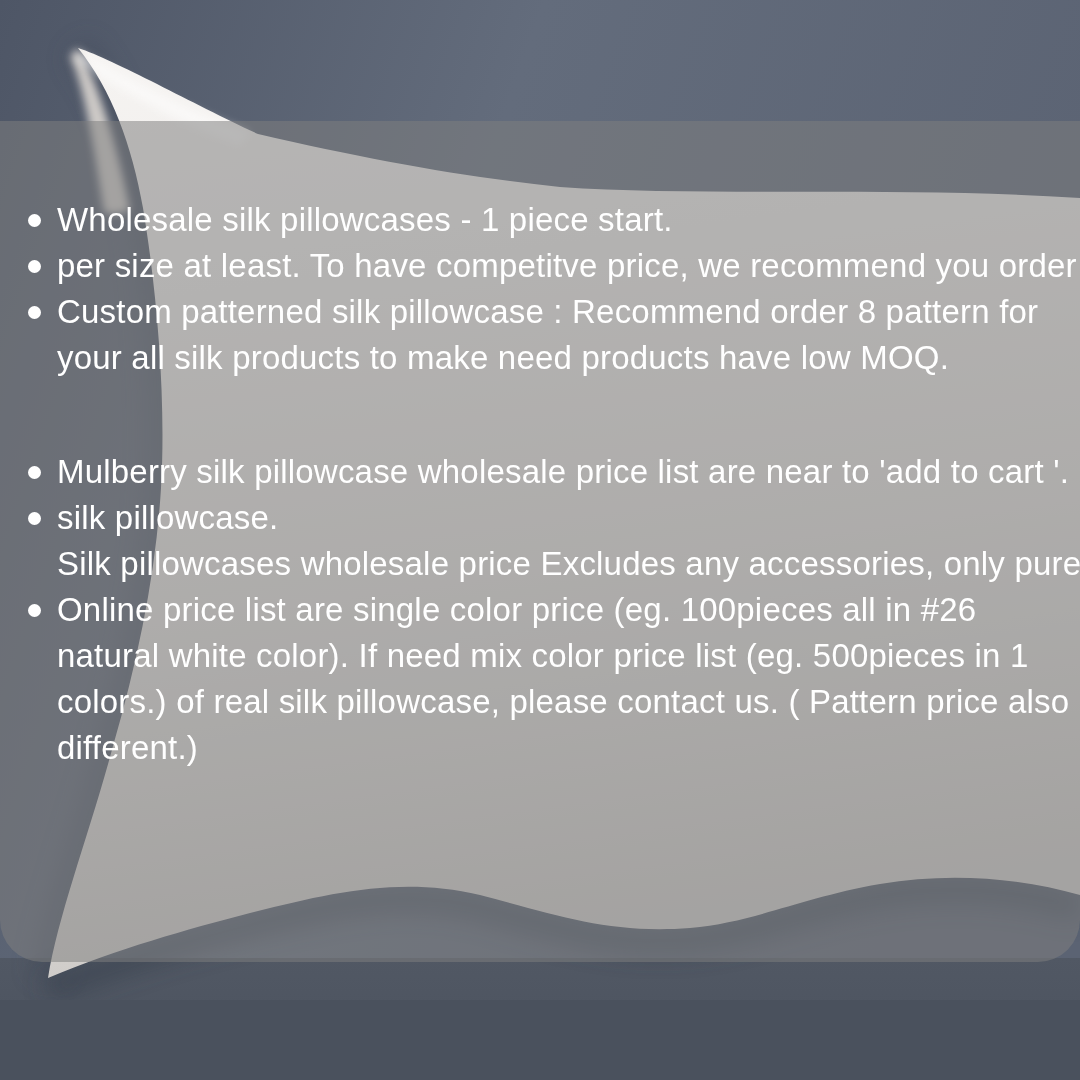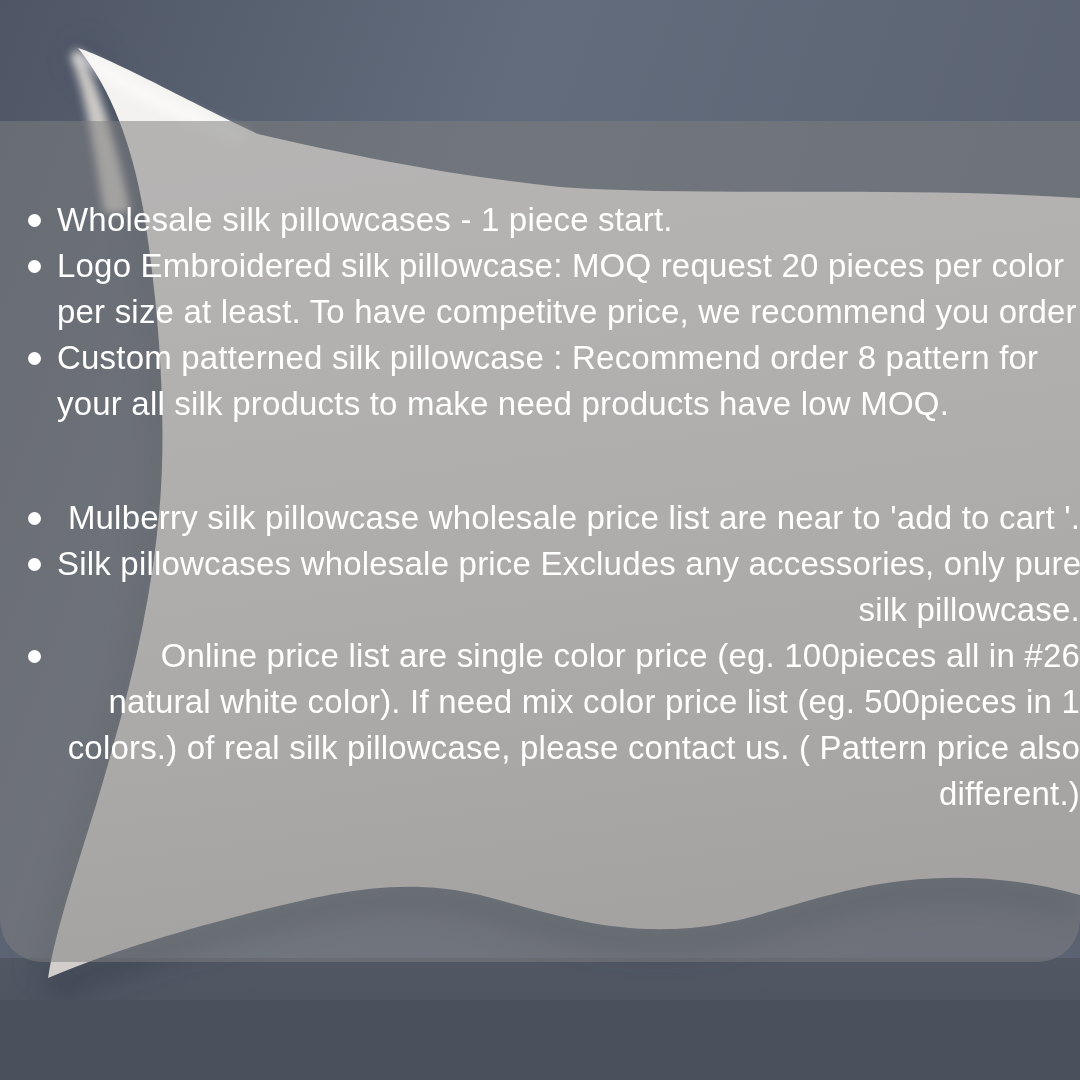--- a/index.html
+++ b/index.html
@@ -21,21 +21,21 @@
     position: absolute;
     left: 0; right: 0;
     top: 121px; height: 841px;
     background: var(--overlay, rgba(127,127,127,0.53));
     border-radius: 0 0 42px 42px;
   }
   .text-block {
     position: absolute;
     top: 197px; left: 0; right: 0;
   }
-  .bullet-group + .bullet-group { margin-top: 68px; text-align: right; }
+  .bullet-group + .bullet-group { margin-top: 68px; }
   .bullet-item { position: relative; padding-left: 57px; }
   .dot {
     position: absolute;
     left: 28px; top: 17px;
     width: 13px; height: 13px;
     border-radius: 50%;
     background: var(--text, #fff);
   }
   .line {
     height: 46px; line-height: 46px;
@@ -112,21 +112,20 @@
       <div class="bullet-group">
         <div class="bullet-item">
           <span class="dot"></span>
           <div class="lines">
             <div class="line">Wholesale silk pillowcases - 1 piece start.</div>
           </div>
         </div>
         <div class="bullet-item">
           <span class="dot"></span>
           <div class="lines">
-            <div class="line">Logo Embroidered silk pillowcase: MOQ request 20 pieces per color</div>
             <div class="line">per size at least. To have competitve price, we recommend you order</div>
           </div>
         </div>
         <div class="bullet-item">
           <span class="dot"></span>
           <div class="lines">
             <div class="line">Custom patterned silk pillowcase : Recommend order 8 pattern for</div>
             <div class="line">your all silk products to make need products have low MOQ.</div>
           </div>
         </div>
@@ -134,22 +133,22 @@
       <div class="bullet-group">
         <div class="bullet-item">
           <span class="dot"></span>
           <div class="lines">
             <div class="line">Mulberry silk pillowcase wholesale price list are near to 'add to cart '.</div>
           </div>
         </div>
         <div class="bullet-item">
           <span class="dot"></span>
           <div class="lines">
+            <div class="line">silk pillowcase.</div>
             <div class="line">Silk pillowcases wholesale price Excludes any accessories, only pure</div>
-            <div class="line">silk pillowcase.</div>
           </div>
         </div>
         <div class="bullet-item">
           <span class="dot"></span>
           <div class="lines">
             <div class="line">Online price list are single color price (eg. 100pieces all in #26</div>
             <div class="line">natural white color). If need mix color price list (eg. 500pieces in 1</div>
             <div class="line">colors.) of real silk pillowcase, please contact us. ( Pattern price also</div>
             <div class="line">different.)</div>
           </div>

